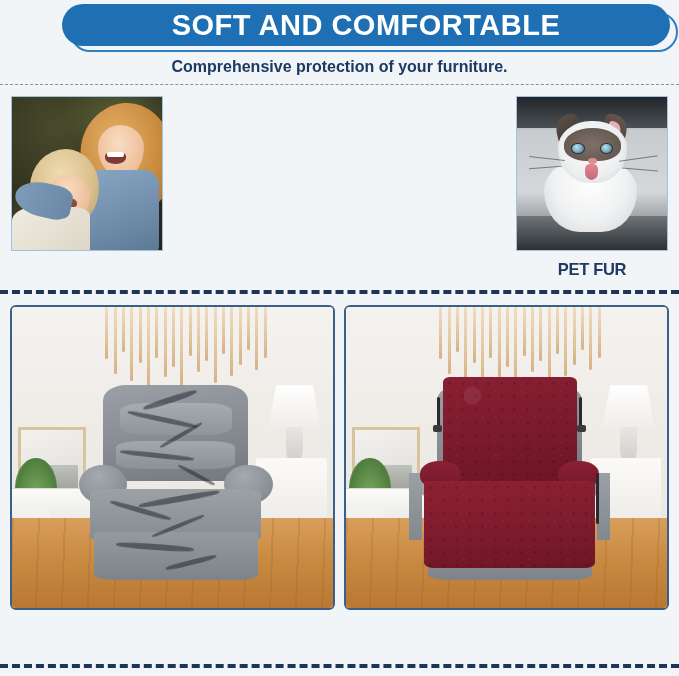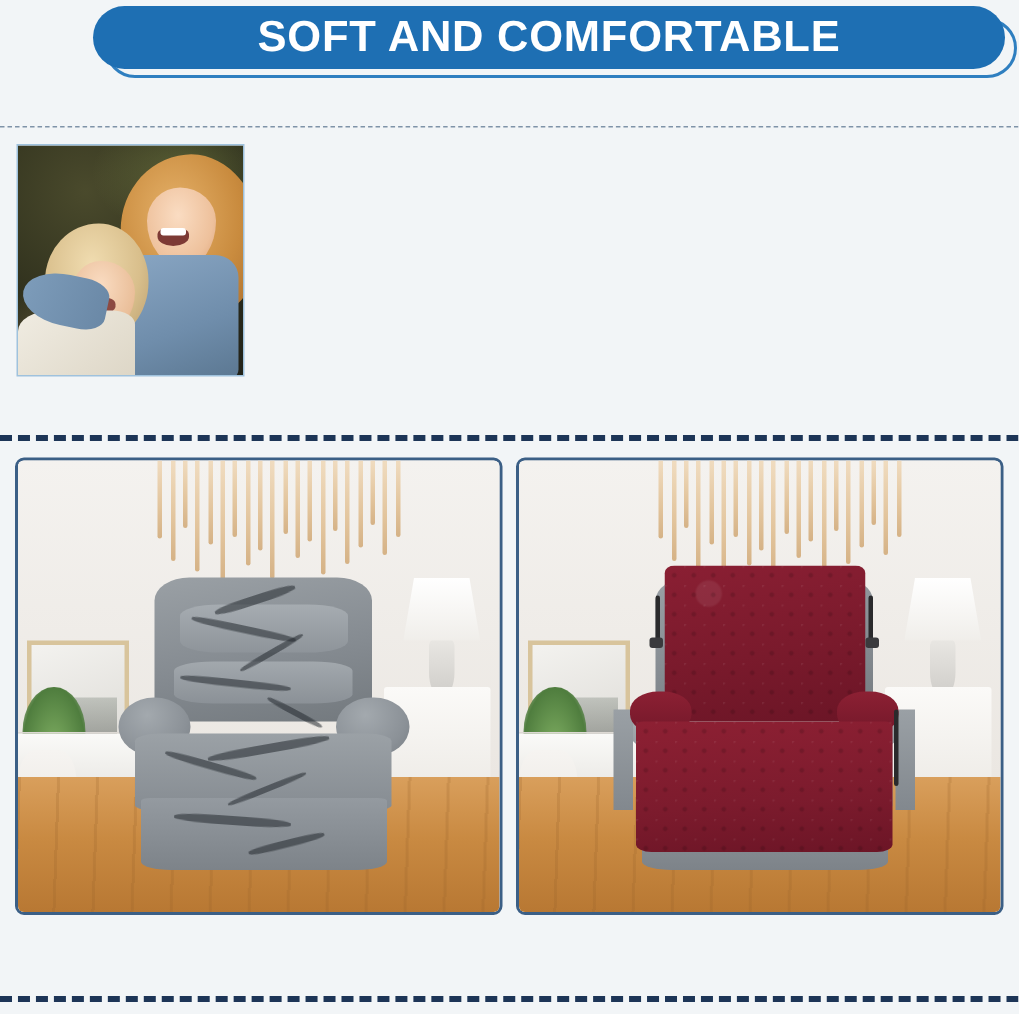--- a/index.html
+++ b/index.html
@@ -309,20 +309,21 @@
 <body>
 
 <div class="page">
 
   <div class="banner-wrap">
     <div class="banner-outline"></div>
     <div class="banner-fill">
       <span class="banner-title">SOFT AND COMFORTABLE</span>
     </div>
   </div>
+  <div class="subtitle">Comprehensive protection of your furniture.</div>
 
   <div class="divider-thin" style="top:84px;"></div>
 
   <div class="features">
 
     <div class="feature">
       <div class="feature-img img-children">
         <div class="bg-blur"></div>
         <div class="kid-big-hair"></div>
         <div class="kid-big-face"></div>
@@ -330,20 +331,40 @@
         <div class="kid-big-body"></div>
         <div class="kid-sml-hair"></div>
         <div class="kid-sml-face"></div>
         <div class="kid-sml-mouth"></div>
         <div class="kid-sml-body"></div>
         <div class="arm-blue"></div>
       </div>
     </div>
 
 
+    <div class="feature">
+      <div class="feature-img img-cat">
+        <div class="cat-top-dark"></div>
+        <div class="cat-bottom-dark"></div>
+        <div class="cat-body"></div>
+        <div class="cat-ear-l"></div>
+        <div class="cat-ear-r"></div>
+        <div class="cat-head"></div>
+        <div class="cat-mask"></div>
+        <div class="cat-eye-l"></div>
+        <div class="cat-eye-r"></div>
+        <div class="cat-nose"></div>
+        <div class="cat-tongue"></div>
+        <div class="cat-whisk" style="left:8%;top:40%;width:24%;transform:rotate(6deg);"></div>
+        <div class="cat-whisk" style="left:8%;top:46%;width:22%;transform:rotate(-4deg);"></div>
+        <div class="cat-whisk" style="right:6%;top:40%;width:26%;transform:rotate(-8deg);"></div>
+        <div class="cat-whisk" style="right:6%;top:47%;width:24%;transform:rotate(5deg);"></div>
+      </div>
+      <div class="feature-label">PET FUR</div>
+    </div>
 
   </div>
 
   <div class="divider-thick" style="top:290px;"></div>
 
   <div class="ba-row">
 
     <div class="ba-cell">
       <div class="ba-frame">
         <div class="room">

